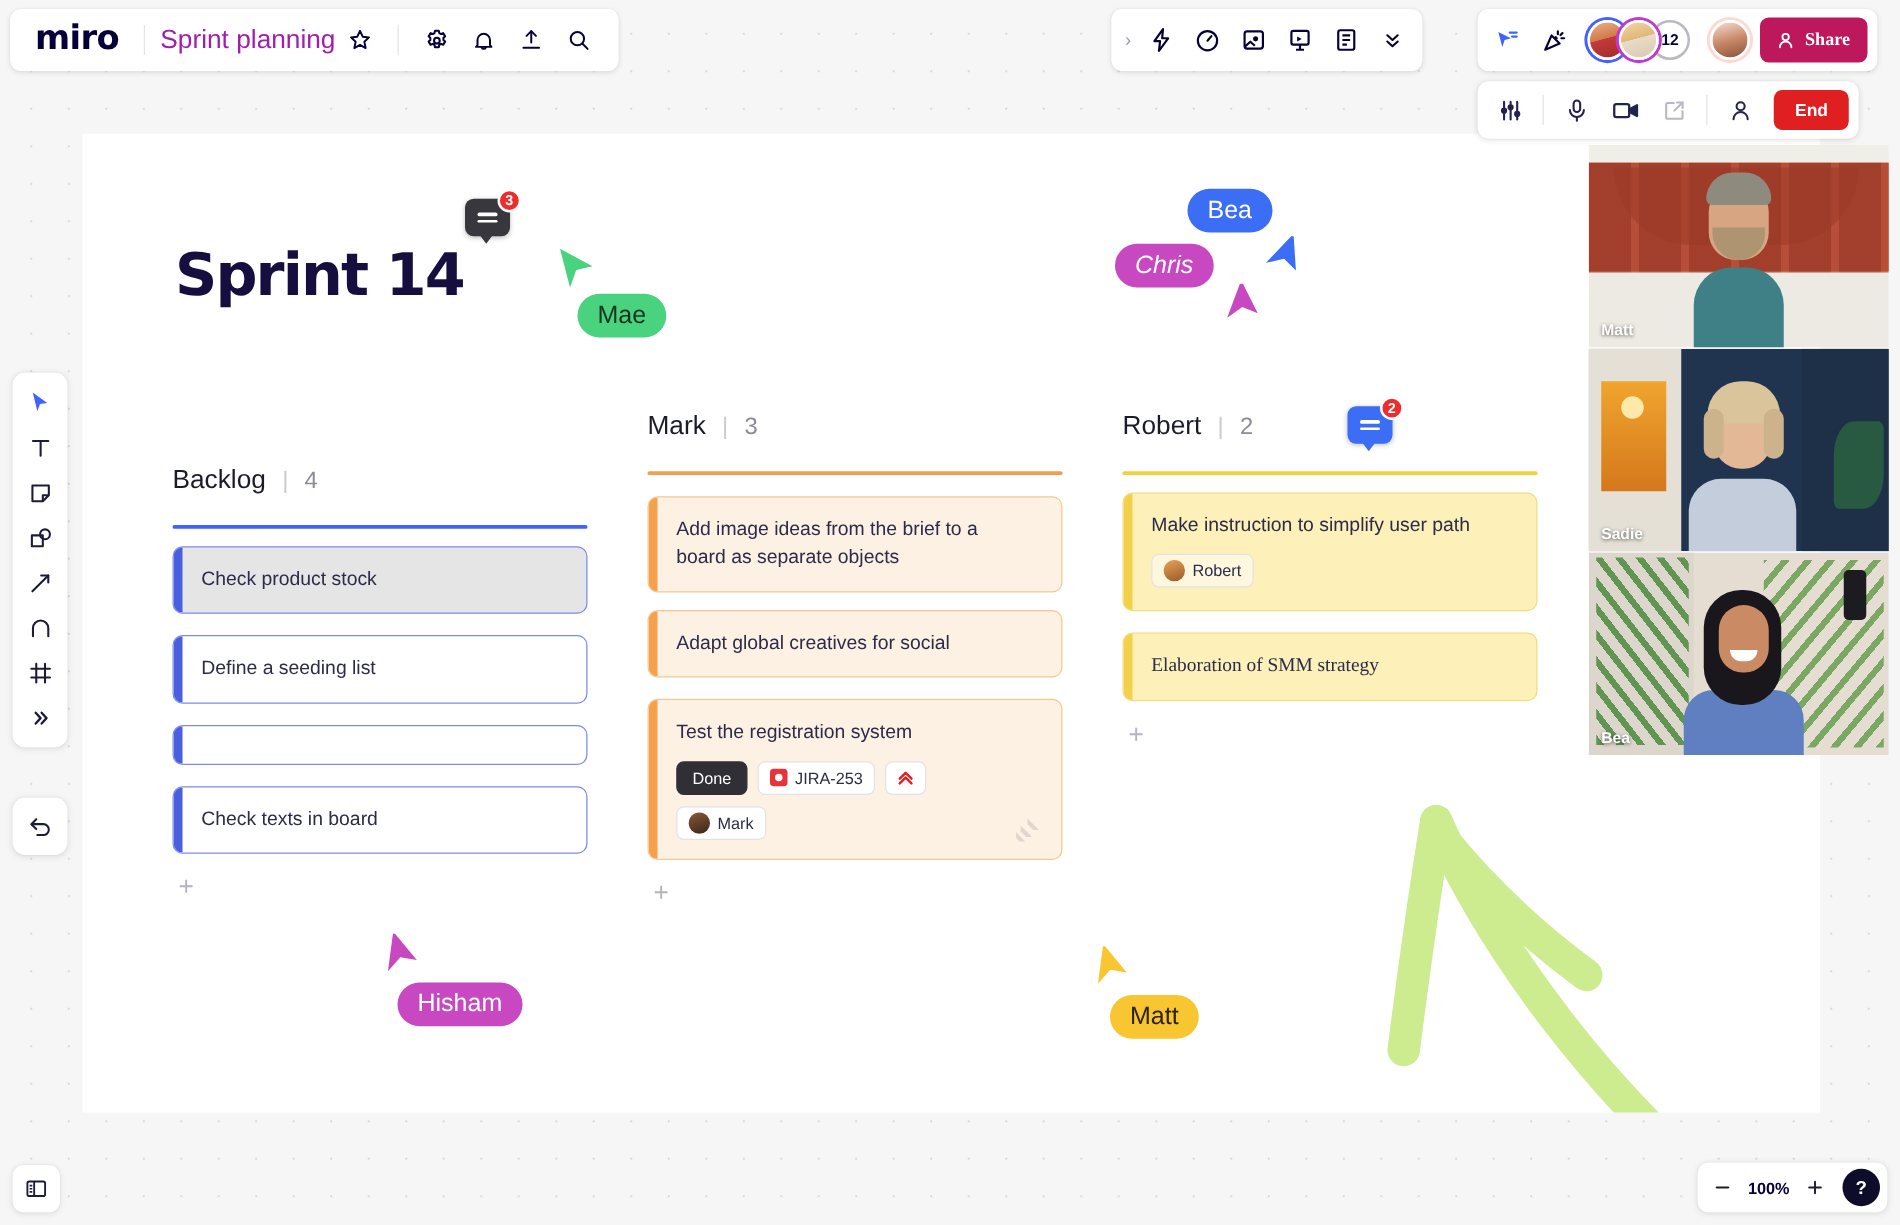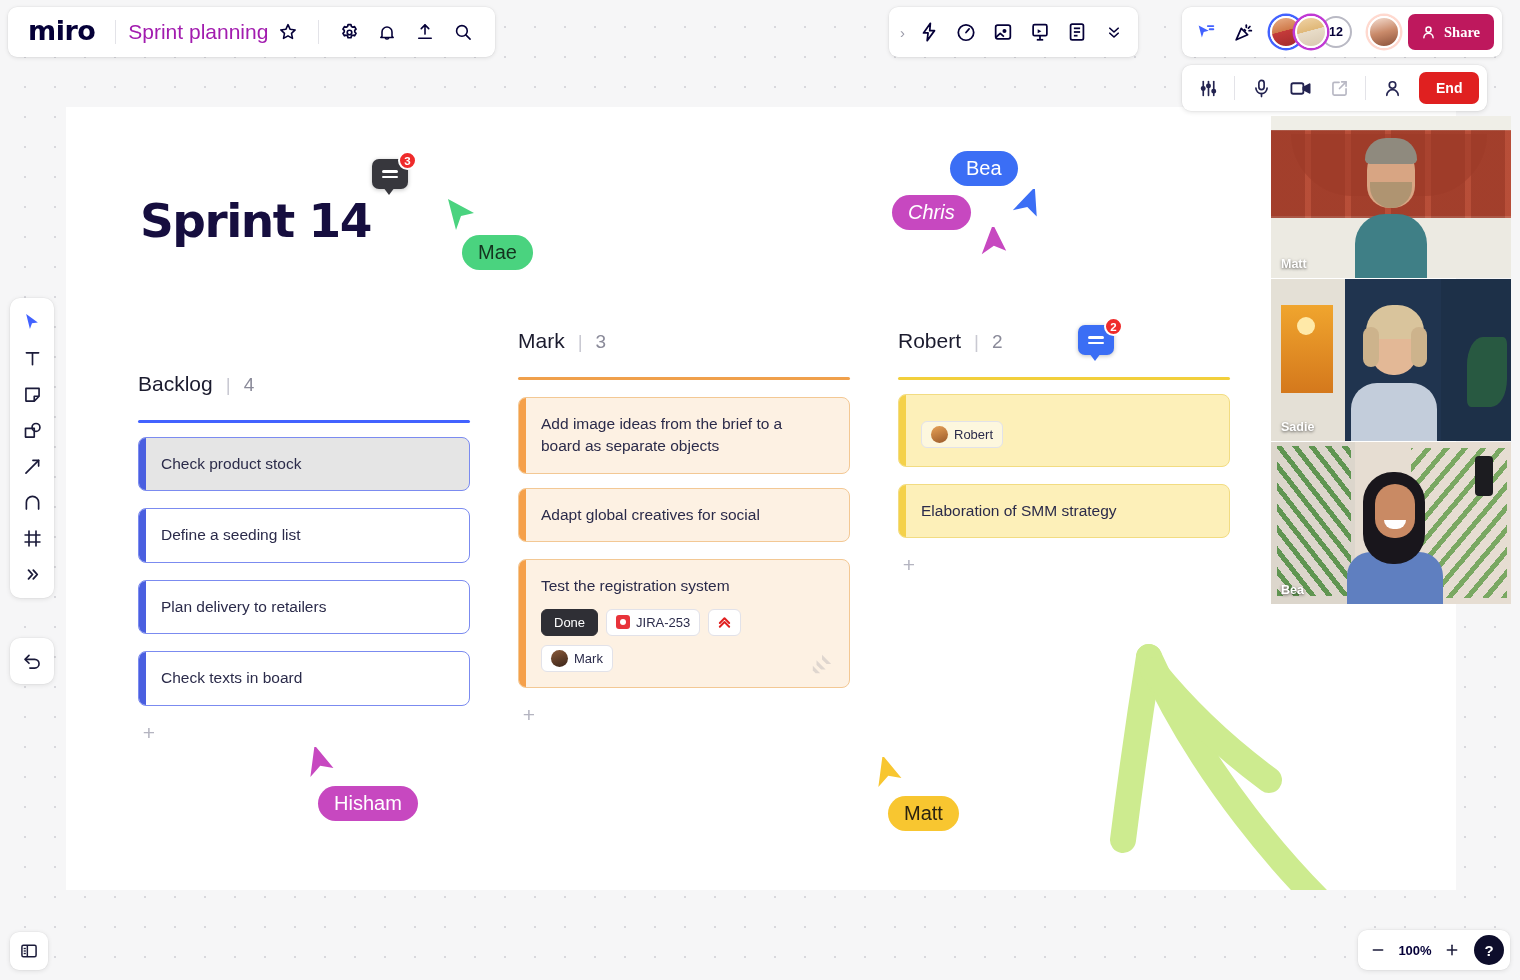--- a/index.html
+++ b/index.html
@@ -301,21 +301,20 @@
       <div class="card" style="background:#e5e5e5;border:1.5px solid #7b8bf0;">
         <div class="bar" style="background:#4a5fe0;"></div>
         <div class="card-text">Check product stock</div>
       </div>
       <div class="card" style="background:#fff;border:1.5px solid #7b8bf0;margin-top:17px;">
         <div class="bar" style="background:#4a5fe0;"></div>
         <div class="card-text">Define a seeding list</div>
       </div>
       <div class="card" style="background:#fff;border:1.5px solid #7b8bf0;margin-top:17px;">
         <div class="bar" style="background:#4a5fe0;"></div>
-        <div class="card-text">Plan delivery to retailers</div>
       </div>
       <div class="card" style="background:#fff;border:1.5px solid #7b8bf0;margin-top:17px;">
         <div class="bar" style="background:#4a5fe0;"></div>
         <div class="card-text">Check texts in board</div>
       </div>
       <div class="add-btn">+</div>
     </div>
 
     <div class="column" style="left:452px;top:222px;">
       <div class="col-head">
@@ -369,28 +368,29 @@
     <div class="column" style="left:832px;top:222px;">
       <div class="col-head">
         <span class="col-name">Robert</span>
         <span class="col-sep">|</span>
         <span class="col-count">2</span>
       </div>
       <div class="col-rule" style="background:#f2cf3b;"></div>
 
       <div class="card" style="background:#fdf0b9;border:1.5px solid #f2dc82;padding-bottom:18px;">
         <div class="bar" style="background:#f4d14a;"></div>
+        <div class="card-text">Make instruction to simplify user path</div>
         <div class="chips">
           <span class="chip" style="background:#fdf7de;">
             <span class="chip-av" style="background:linear-gradient(160deg,#e8a257,#9a5a2a);"></span>
             <span>Robert</span>
           </span>
         </div>
       </div>
-      <div class="card" style="background:#fdf0b9;border:1.5px solid #f2dc82;margin-top:17px;">
+      <div class="card" style="background:#fdf0b9;border:1.5px solid #f2dc82;margin-top:17px;font-family:Liberation Serif, serif;">
         <div class="bar" style="background:#f4d14a;"></div>
         <div class="card-text">Elaboration of SMM strategy</div>
       </div>
       <div class="add-btn">+</div>
     </div>
 
     <div class="cpin" style="left:1012px;top:218px;">
       <div class="bubble" style="background:#3b6ef5;">
         <div class="ln" style="width:16px;"></div>
         <div class="ln" style="width:16px;"></div>

